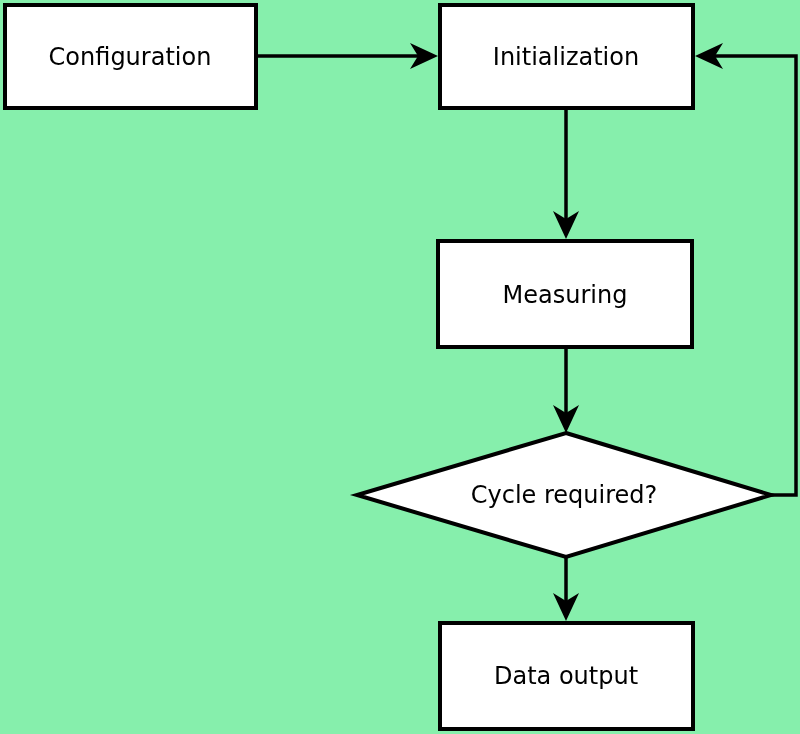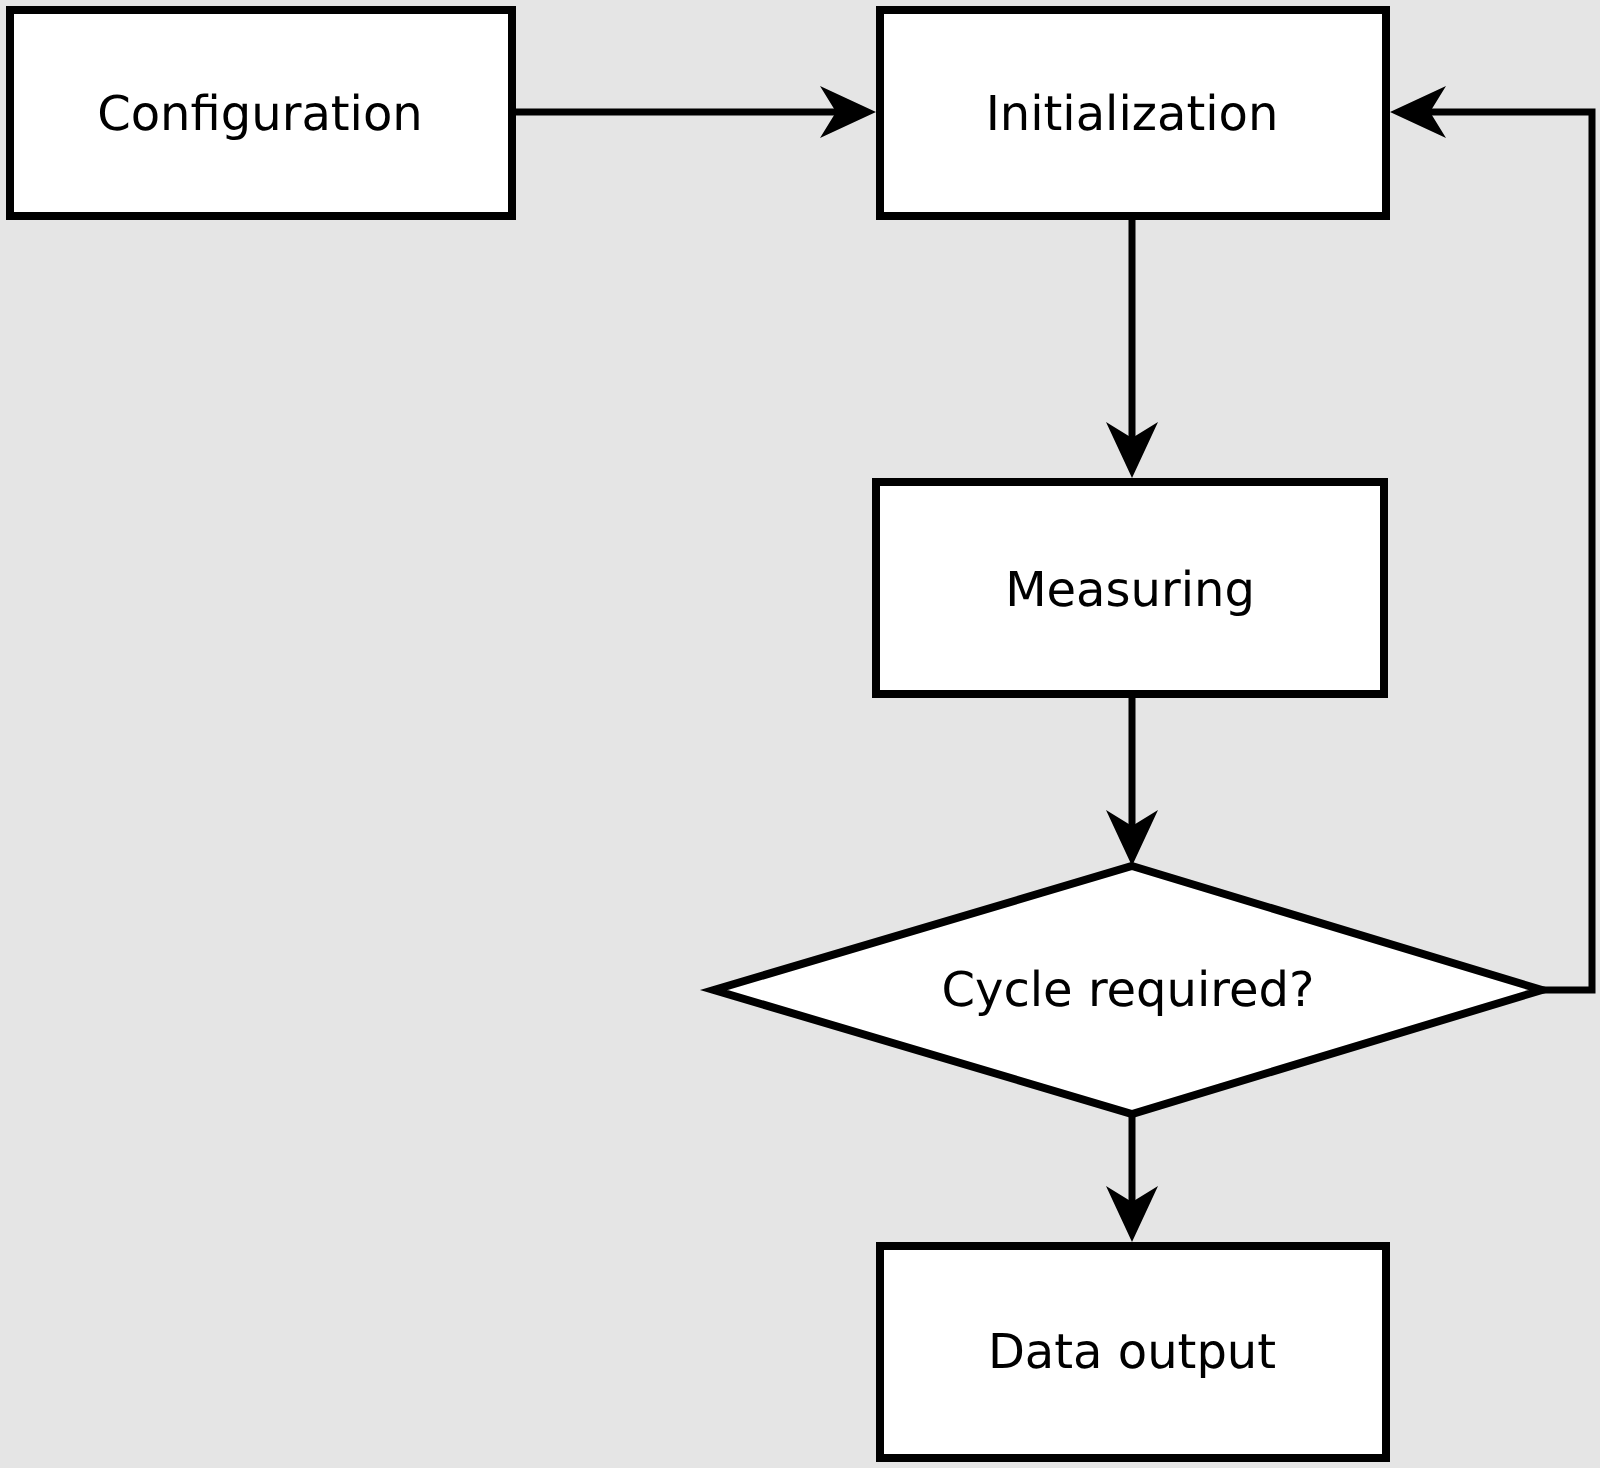--- a/index.html
+++ b/index.html
@@ -4,21 +4,21 @@
 <style>
   html, body {
     margin: 0;
     padding: 0;
     background: #ffffff;
   }
   .canvas-wrap {
     position: relative;
     width: 800px;
     height: 734px;
-    background: #e5e5e5;
+    background: #86efac;
     overflow: hidden;
   }
   svg {
     display: block;
   }
   .shape {
     fill: #ffffff;
     stroke: #000000;
     stroke-width: 4;
   }

